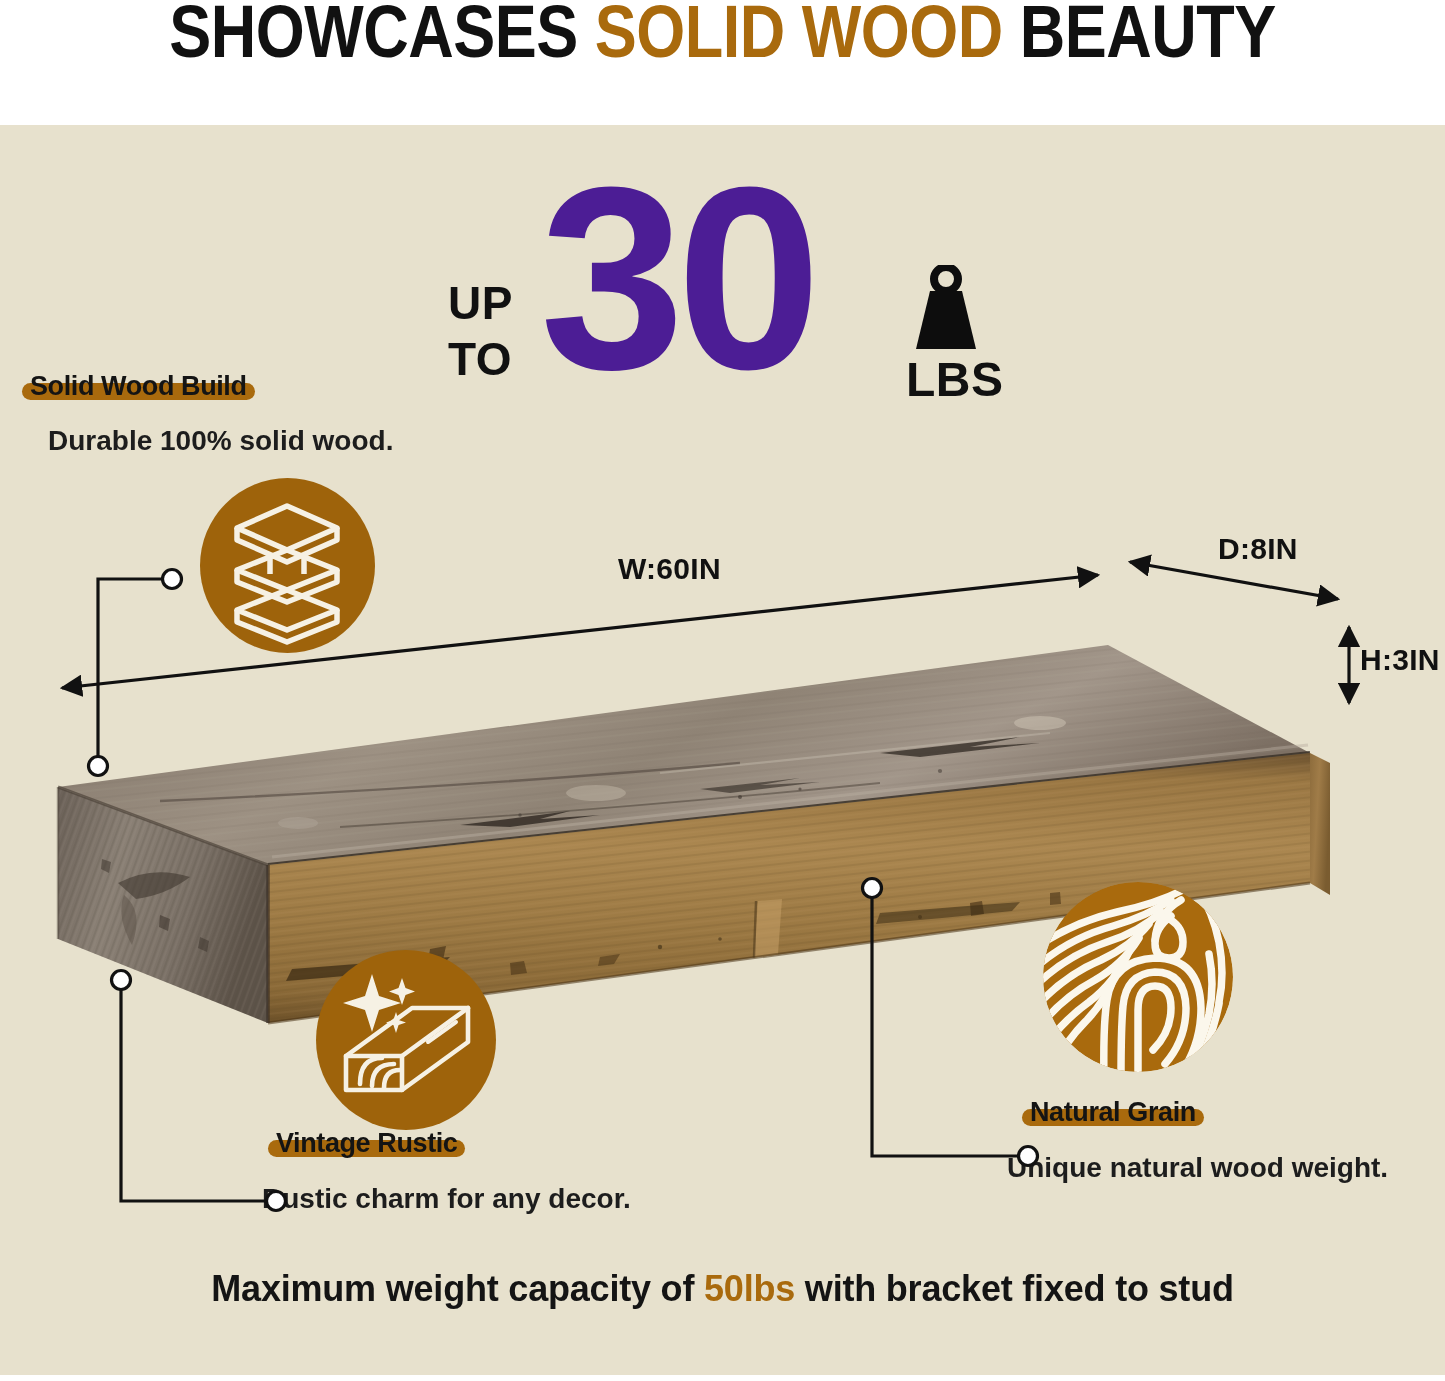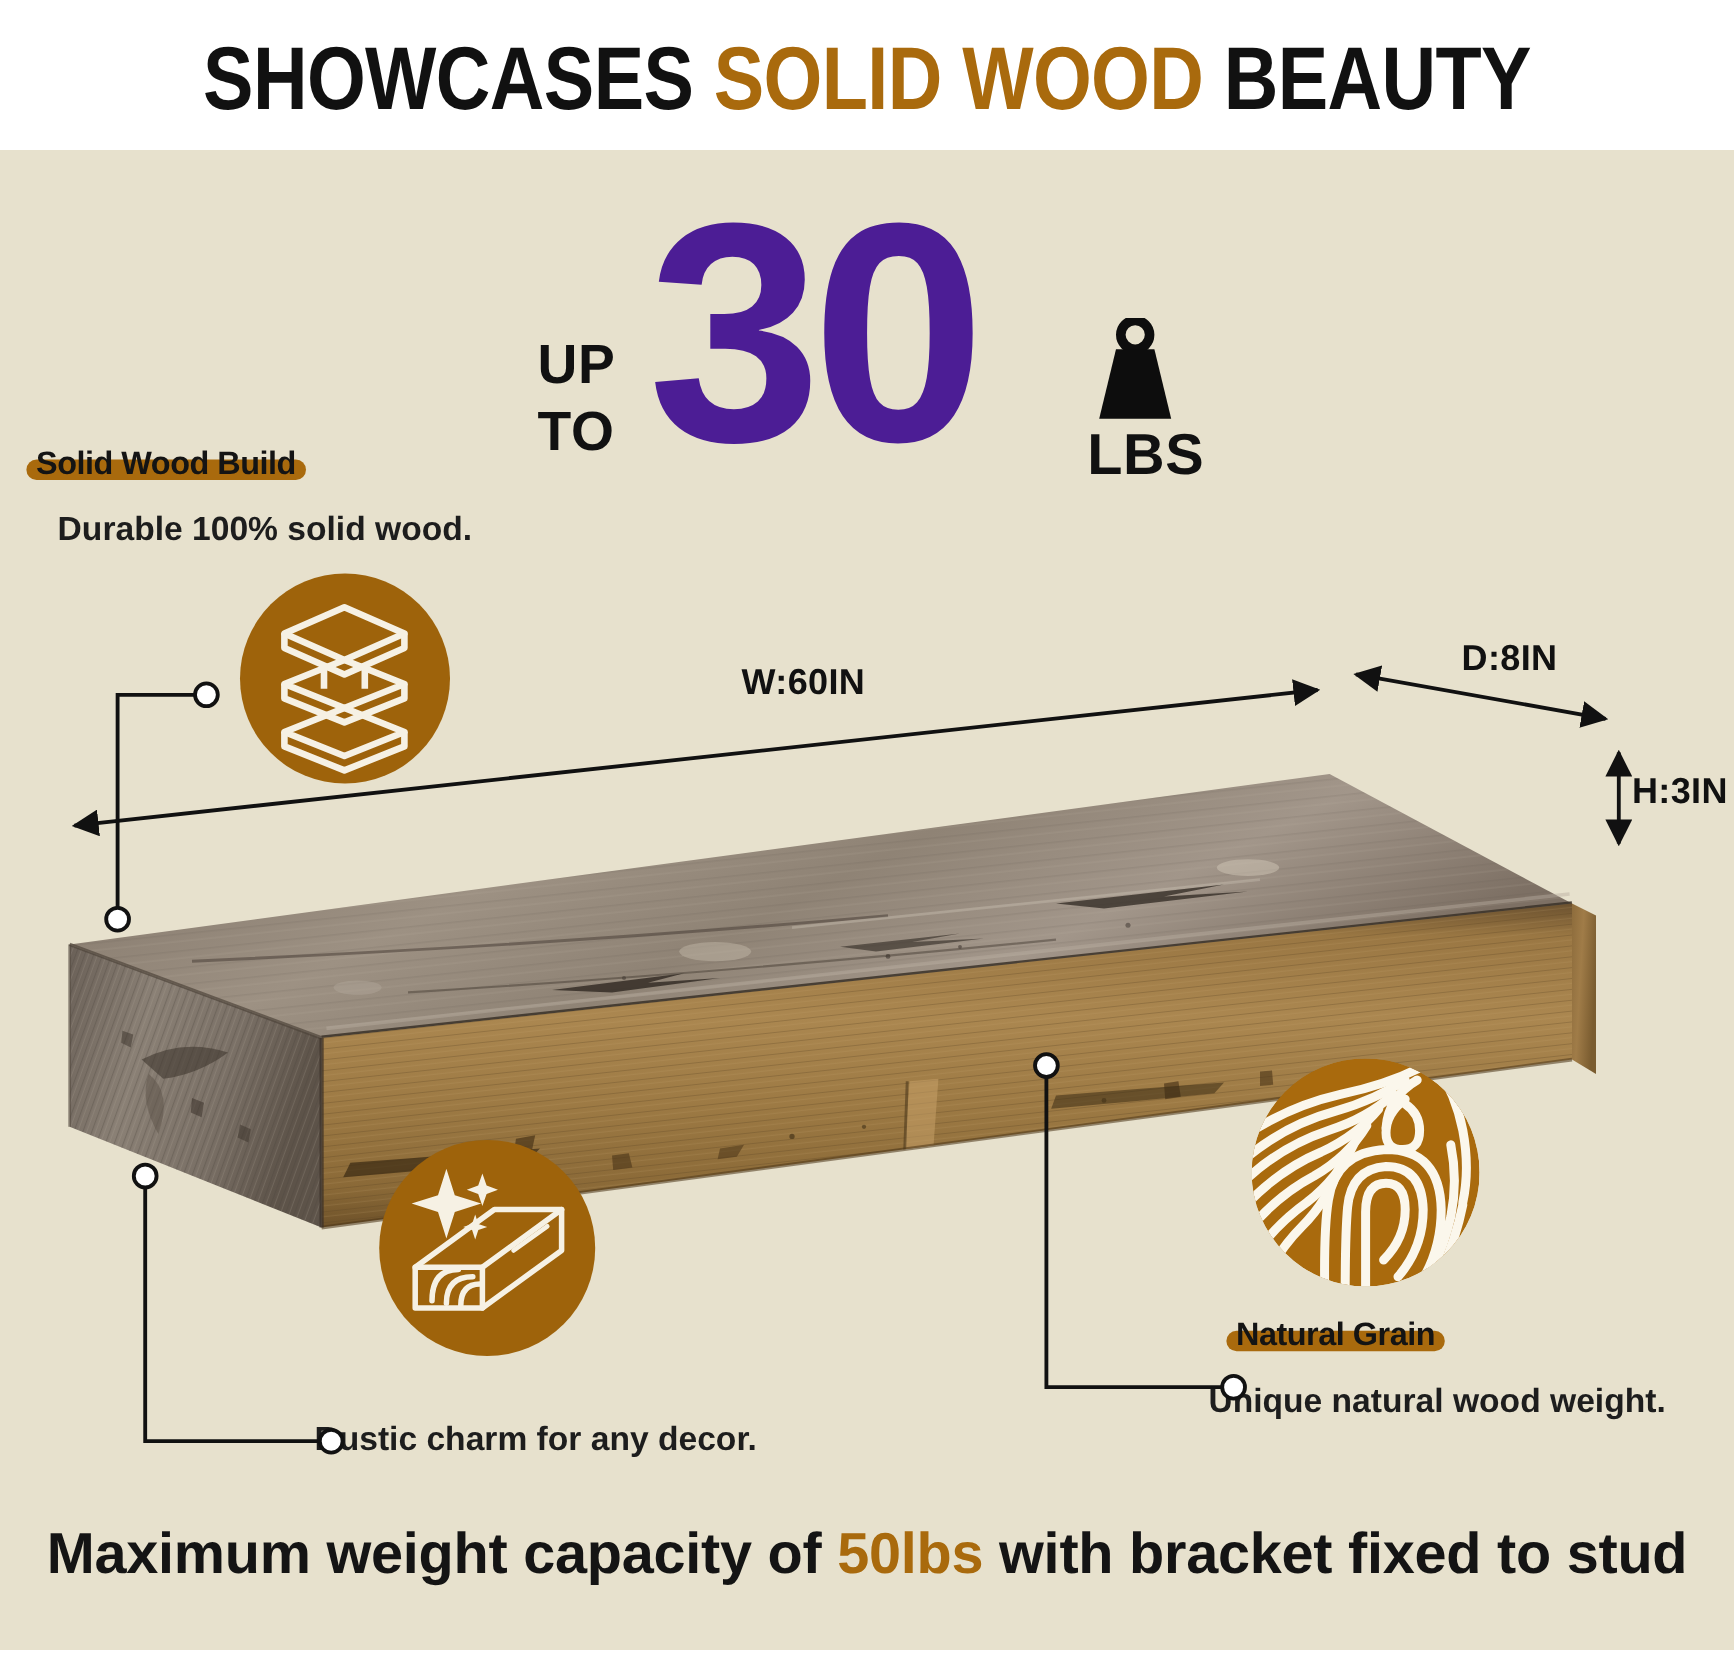--- a/index.html
+++ b/index.html
@@ -19,21 +19,20 @@
   }
 
   
   #header-band {
     position: absolute;
     left: 0; top: 0;
     width: 1445px;
     height: 131px;
     background: #ffffff;
     display: flex;
-    align-items: center;
     justify-content: center;
   }
   #header-title {
     font-size: 63px;
     font-weight: 800;
     letter-spacing: -0.5px;
     white-space: nowrap;
     color: #111111;
     transform: scaleY(1.18);
     transform-origin: center center;
@@ -157,21 +156,21 @@
   #ft-grain { left: 1022px; top: 972px; }
   #sub-grain { left: 1007px; top: 1027px; }
 
   
   #footer-note {
     position: absolute;
     left: 0;
     top: 1143px;
     width: 1445px;
     text-align: center;
-    font-size: 48px;
+    font-size: 36px;
     font-weight: 700;
     color: #141414;
     letter-spacing: -0.2px;
   }
   #footer-note .brown { color: #A96A0D; font-weight: 800; }
 
   
   #overlay {
     position: absolute;
     left: 0; top: 0;
@@ -436,20 +435,24 @@
         </g>
       </svg>
     </div>
 
     <div id="ft-solid" class="feat-title-wrap">
       <span class="feat-underline" style="width:100%"></span>
       <span class="feat-title">Solid Wood Build</span>
     </div>
     <div id="sub-solid" class="feat-sub">Durable 100% solid wood.</div>
 
+    <div id="ft-vintage" class="feat-title-wrap">
+      <span class="feat-underline" style="width:100%"></span>
+      <span class="feat-title">Vintage Rustic</span>
+    </div>
     <div id="sub-vintage" class="feat-sub">Rustic charm for any decor.</div>
 
     <div id="ft-grain" class="feat-title-wrap">
       <span class="feat-underline" style="width:100%"></span>
       <span class="feat-title">Natural Grain</span>
     </div>
     <div id="sub-grain" class="feat-sub">Unique natural wood weight.</div>
 
     <div id="dim-w" class="dim-label">W:60IN</div>
     <div id="dim-d" class="dim-label">D:8IN</div>

